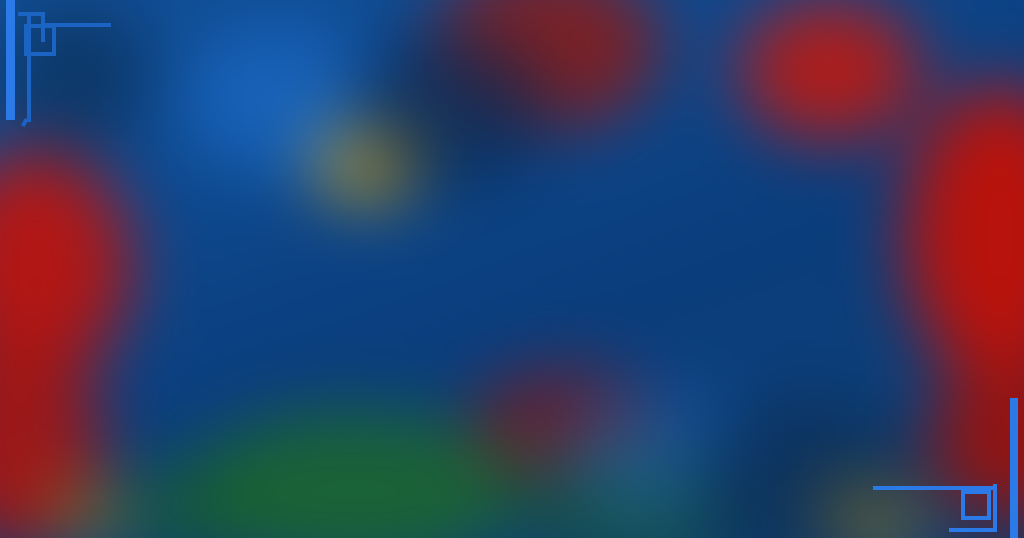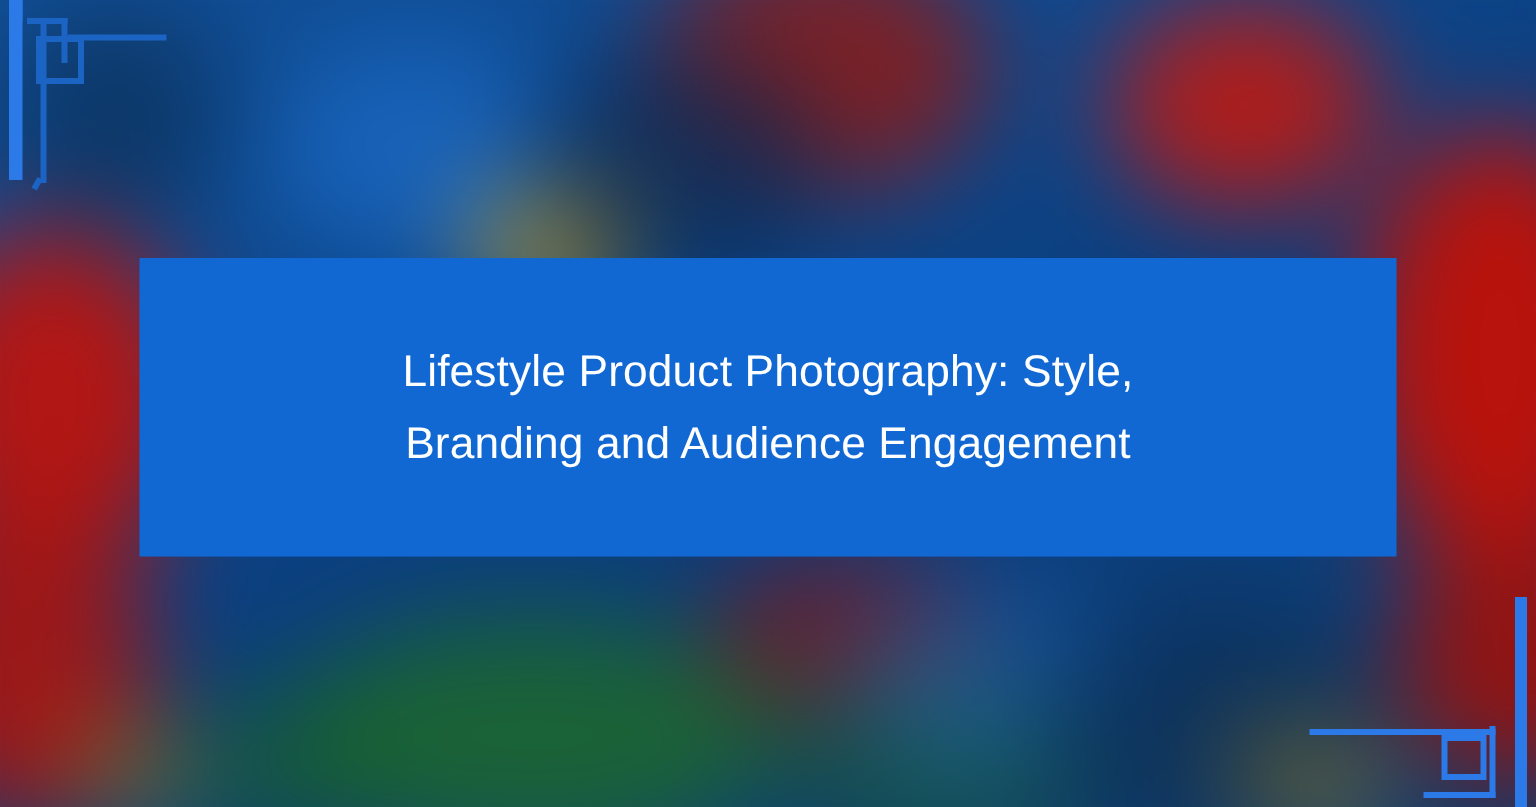--- a/index.html
+++ b/index.html
@@ -144,34 +144,14 @@
 
     <div class="deco-line bright" style="right:27px; bottom:6px; width:4px; height:48px;"></div>
 
     <div class="deco-line bright" style="right:27px; bottom:48px; width:124px; height:4px;"></div>
 
     <div class="deco-line bright" style="right:27px; bottom:6px; width:48px; height:4px;"></div>
 
     <div class="deco-sq bright" style="right:33px; bottom:18px; width:22px; height:22px;"></div>
   </div>
 
-  <div class="banner">
-
-    <svg width="838" height="199" viewBox="0 0 838 199" style="position:absolute; left:0; top:0; z-index:1;">
-      <defs>
-        <mask id="notchmask">
-          <rect x="0" y="0" width="838" height="199" fill="#fff"></rect>
-          <path d="M0,0 L26,0 A26,26 0 0,0 0,26 Z" fill="#000"></path>
-          <path d="M838,0 L812,0 A26,26 0 0,1 838,26 Z" fill="#000"></path>
-          <path d="M0,199 L26,199 A26,26 0 0,1 0,173 Z" fill="#000"></path>
-          <path d="M838,199 L812,199 A26,26 0 0,0 838,173 Z" fill="#000"></path>
-        </mask>
-      </defs>
-      <rect x="0" y="0" width="838" height="199" fill="#1268d3" mask="url(#notchmask)"></rect>
-    </svg>
-
-    <h1 class="banner-title">
-      <span>Lifestyle Product Photography: Style,</span><br>
-      <span>Branding and Audience Engagement</span>
-    </h1>
-  </div>
 
 </div>
 
 </body></html>

